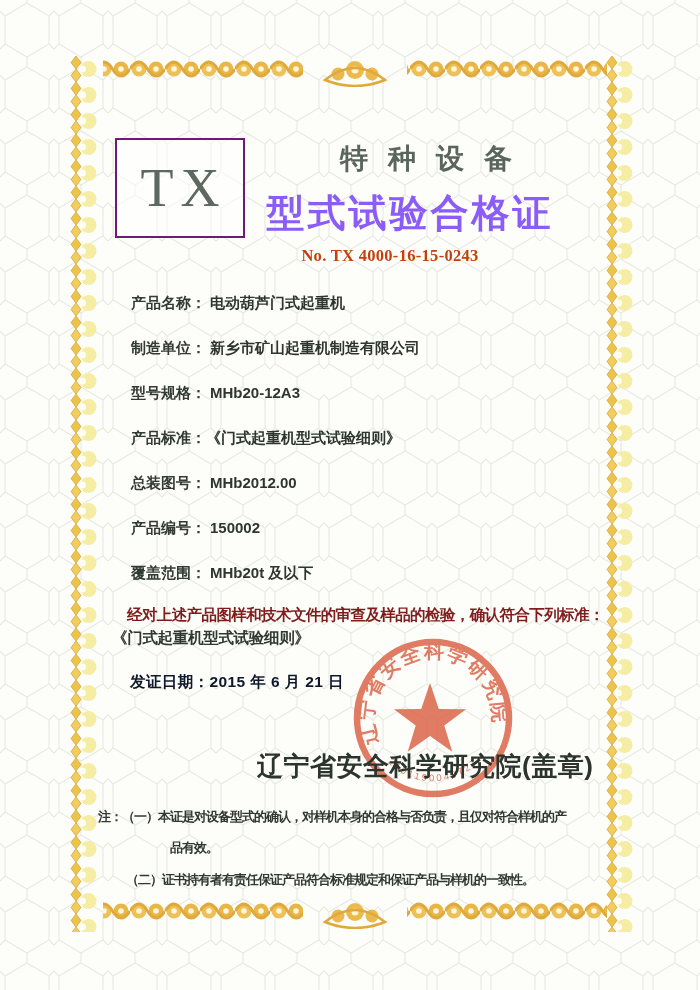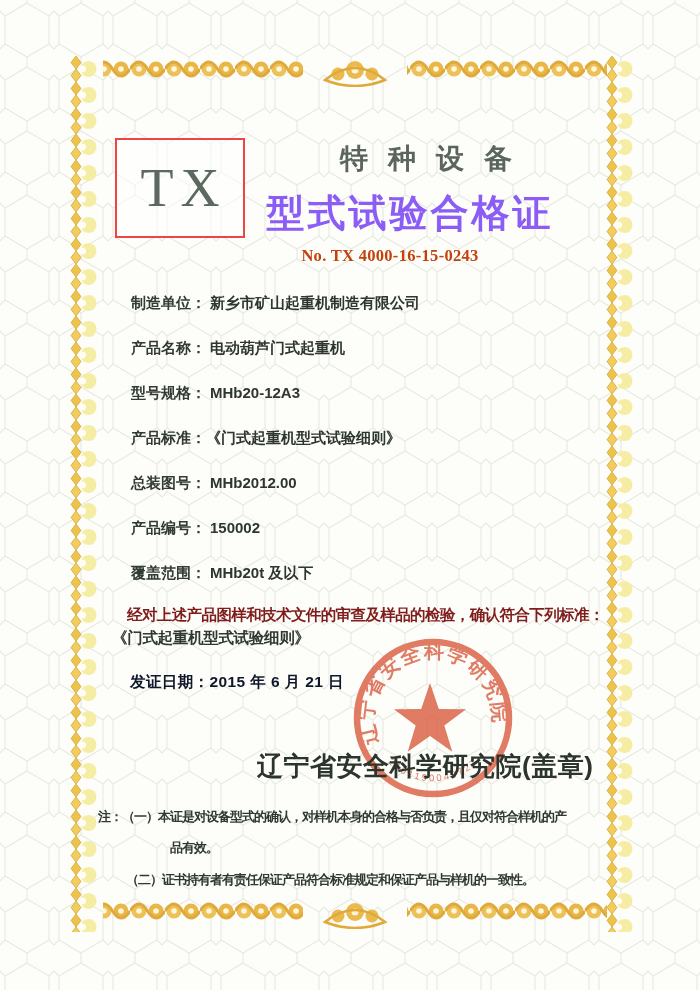--- a/index.html
+++ b/index.html
@@ -11,21 +11,21 @@
   }
   .abs{position:absolute;}
   .layer-bg{left:0;top:0;z-index:0;}
   .layer-frame{z-index:1;}
   .layer-seal{z-index:2;}
   .layer-text{z-index:3;}
 
   
   .tx-box{
     left:115px;top:138px;width:130px;height:100px;
-    border:2px solid #ef4444;box-sizing:border-box;
+    border:2px solid #701a75;box-sizing:border-box;
     display:flex;align-items:center;justify-content:center;
     background:rgba(255,255,255,.55);
   }
   .tx-box span{
     font-family:"Liberation Serif", serif;
     font-size:54px;color:#5d6960;letter-spacing:7px;padding-left:7px;
   }
 
   
   .title1{
@@ -172,24 +172,24 @@
 <div class="abs layer-text tx-box">
   <span>TX</span>
 </div>
 
 <div class="abs layer-text title1">特种设备</div>
 <div class="abs layer-text title2">型式试验合格证</div>
 <div class="abs layer-text cert-no">No. TX 4000-16-15-0243</div>
 
 <div class="abs layer-text fields">
   <div class="field-row">
+    <span class="lbl">产品名称：</span><span class="val">电动葫芦门式起重机</span>
+  </div>
+  <div class="field-row">
     <span class="lbl">制造单位：</span><span class="val">新乡市矿山起重机制造有限公司</span>
-  </div>
-  <div class="field-row">
-    <span class="lbl">产品名称：</span><span class="val">电动葫芦门式起重机</span>
   </div>
   <div class="field-row">
     <span class="lbl">型号规格：</span><span class="val">MHb20-12A3</span>
   </div>
   <div class="field-row">
     <span class="lbl">产品标准：</span><span class="val" style="margin-left:0">《门式起重机型式试验细则》</span>
   </div>
   <div class="field-row">
     <span class="lbl">总装图号：</span><span class="val">MHb2012.00</span>
   </div>

